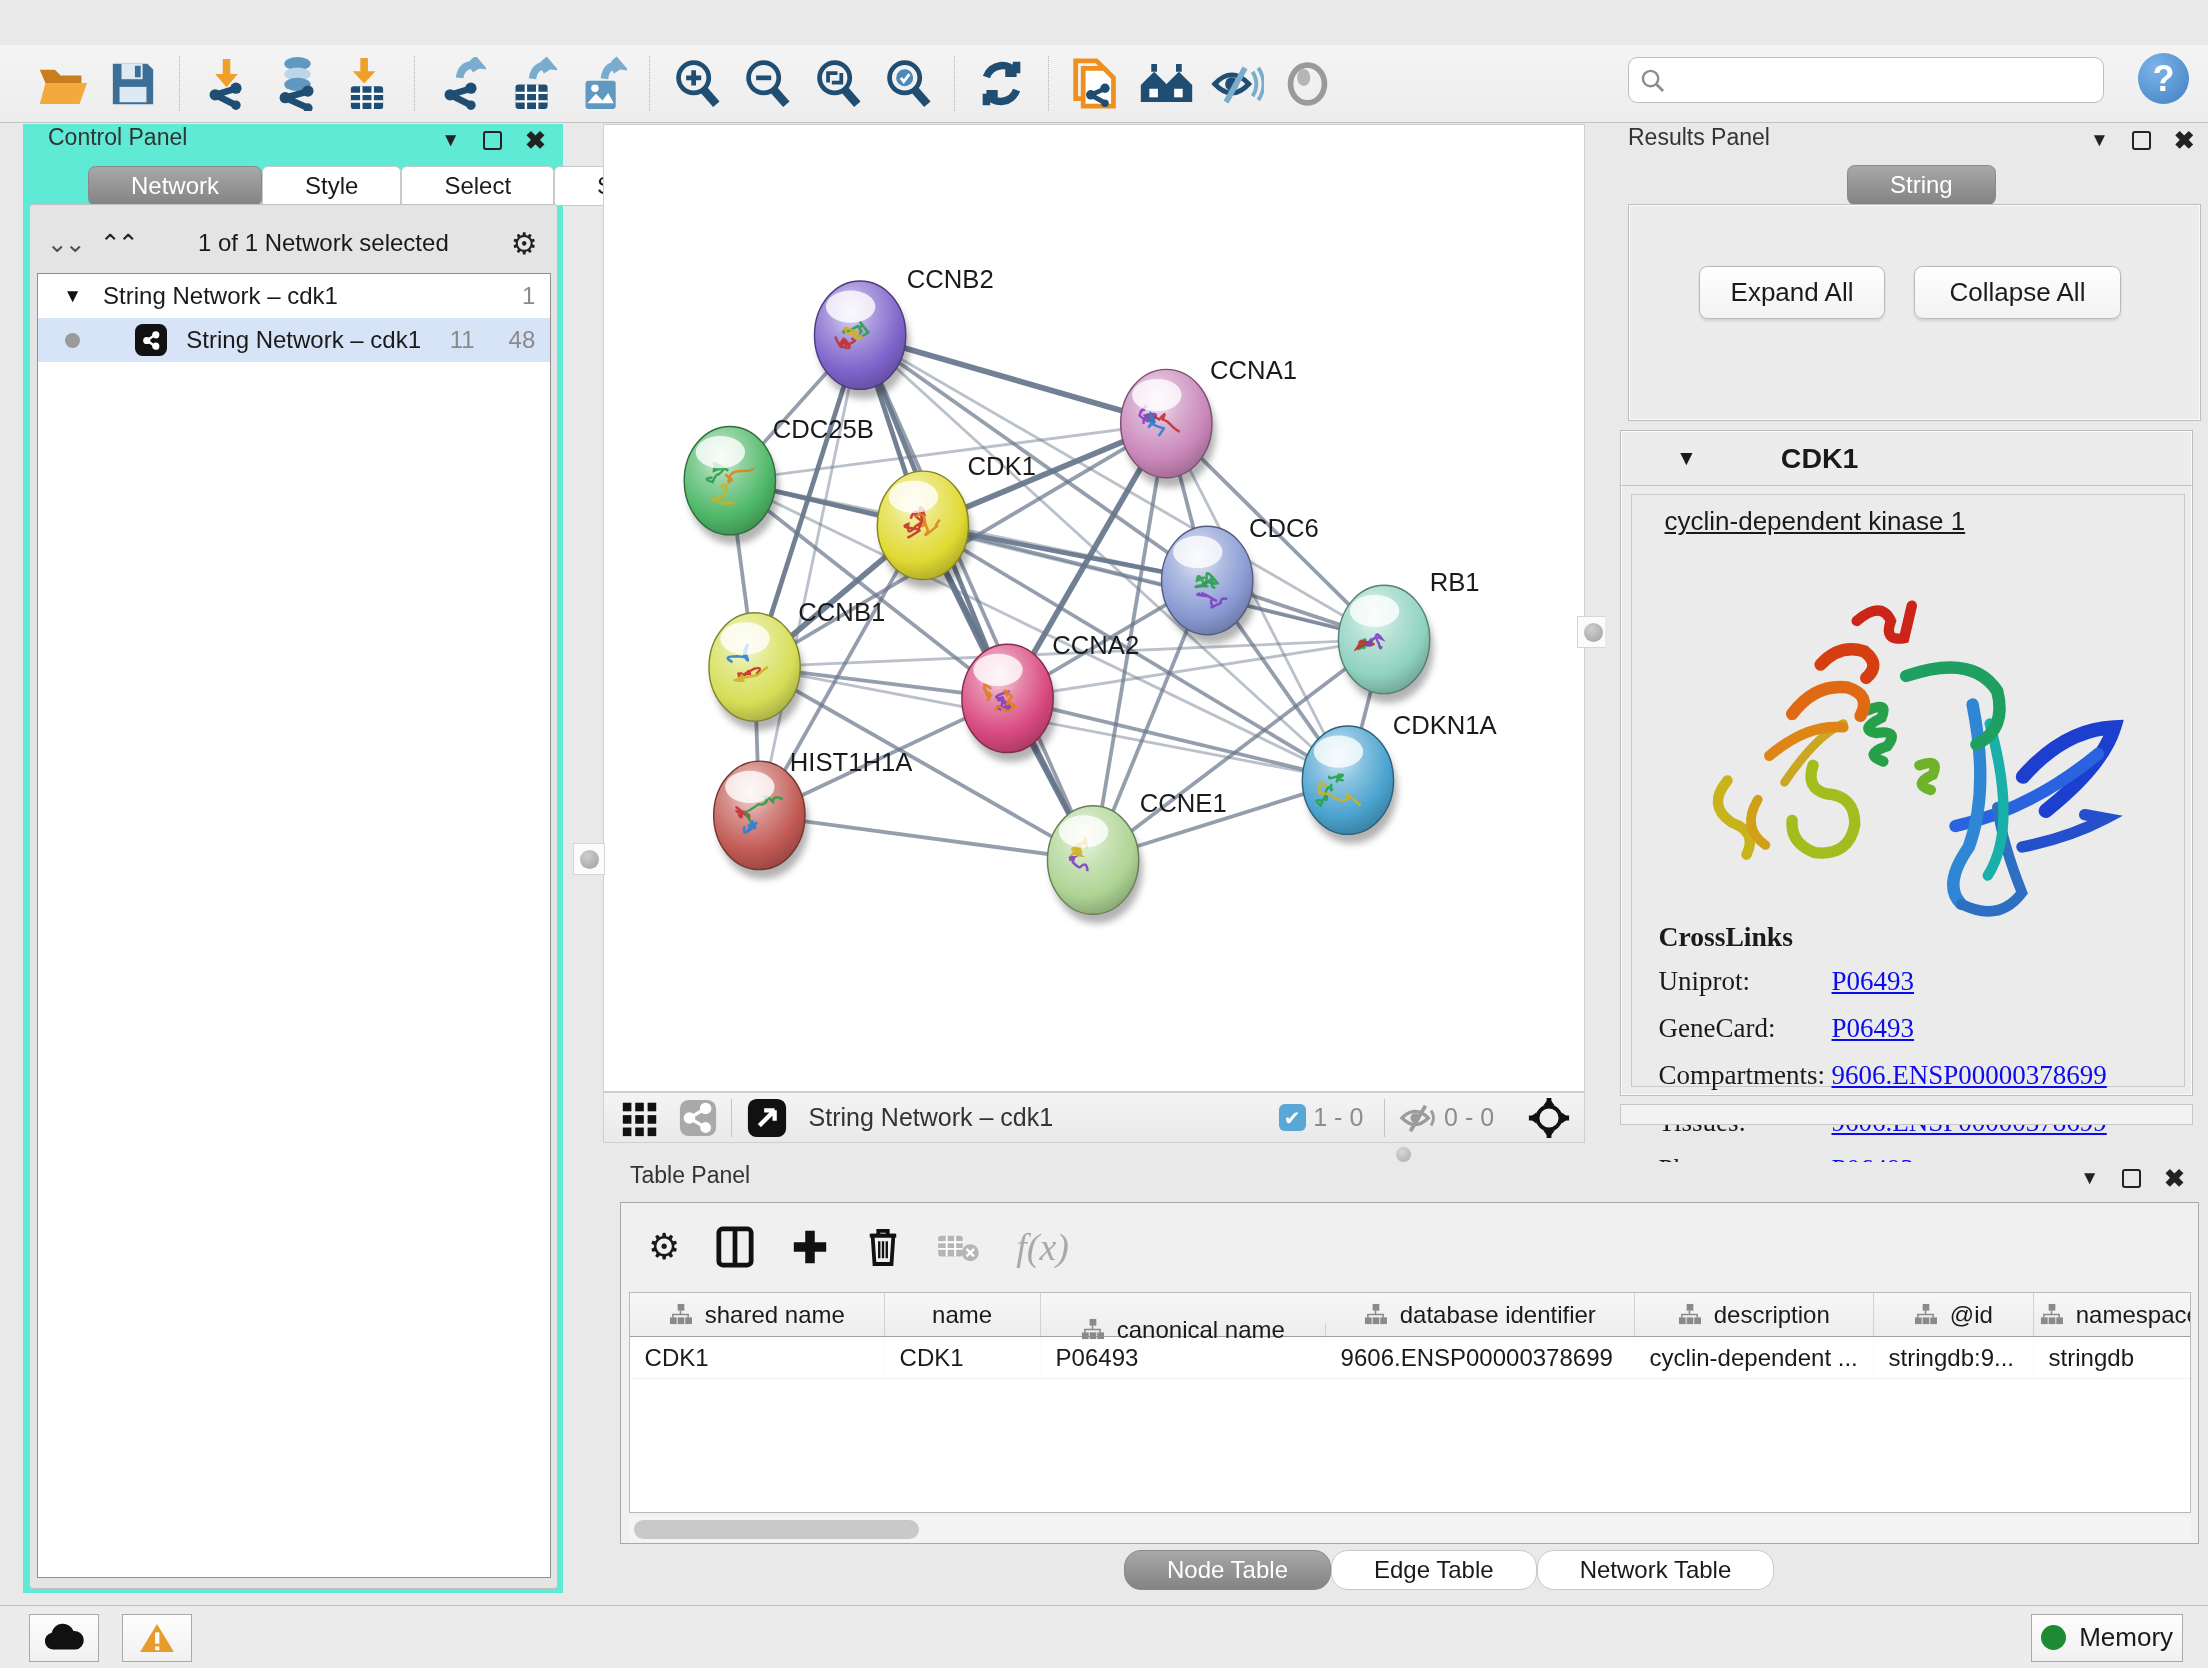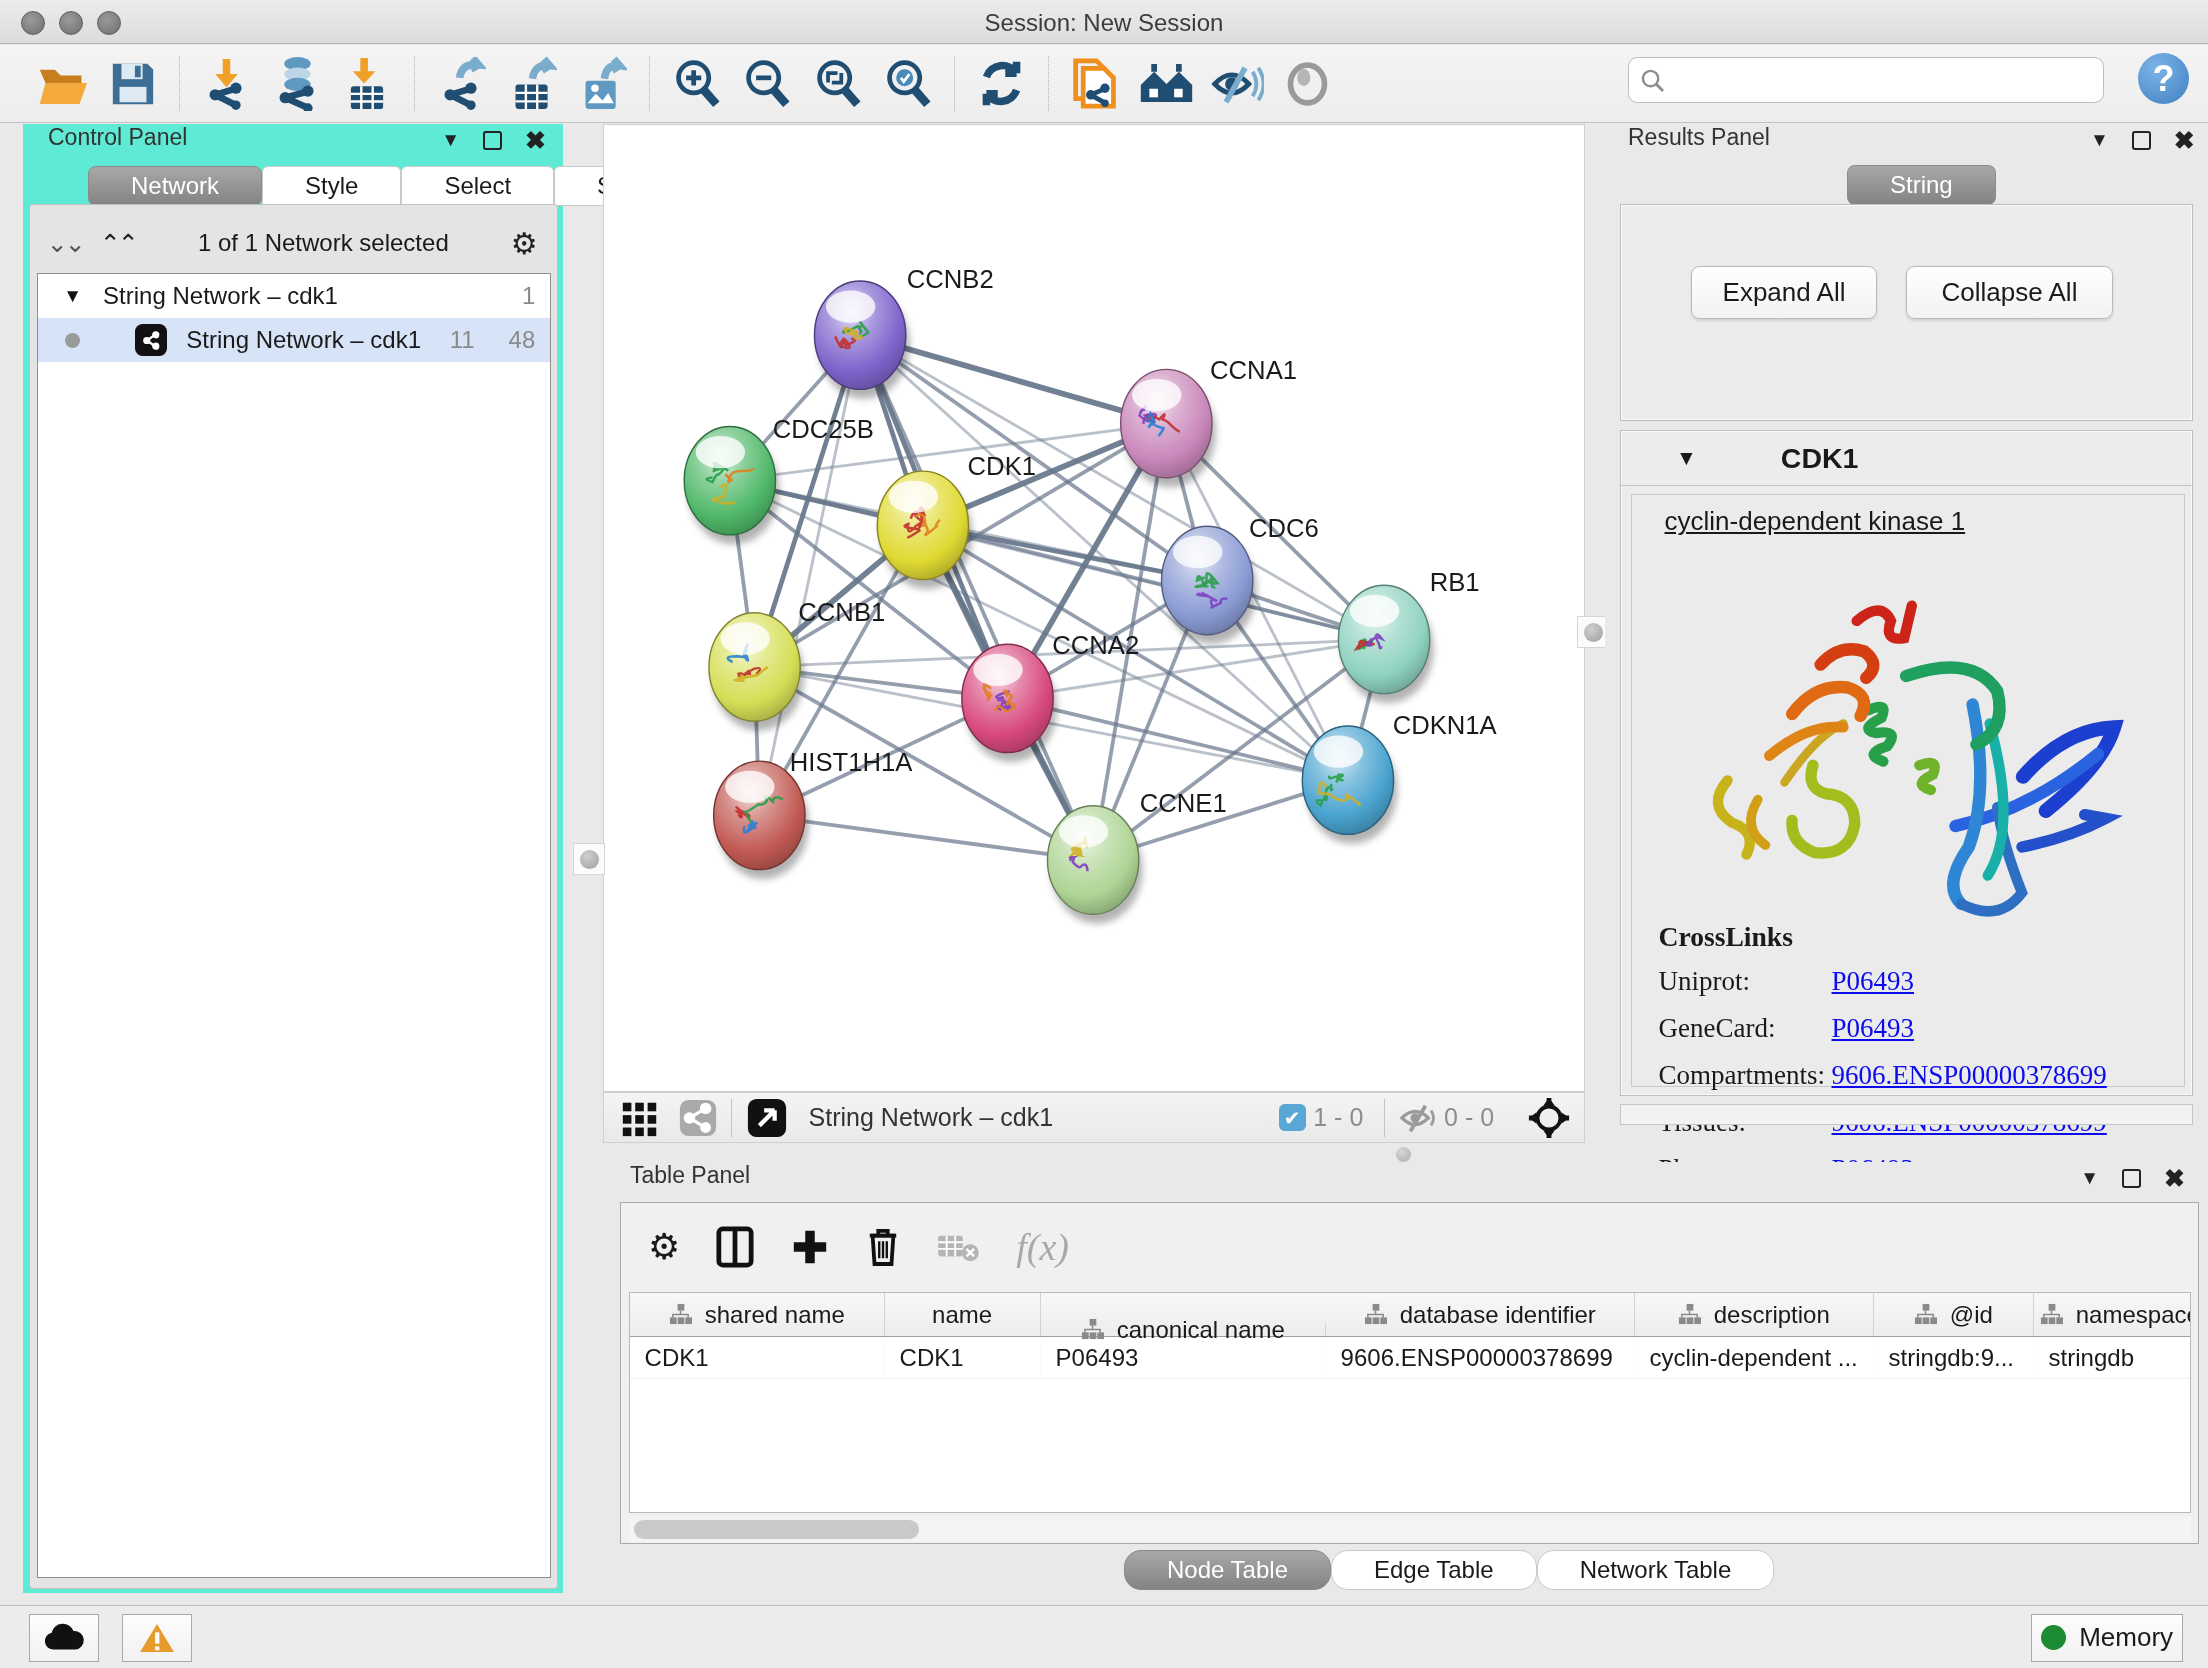--- a/index.html
+++ b/index.html
@@ -78,21 +78,21 @@
   #f-check { width:27px; height:27px; border-radius:5.7px; background:#5aa7d6; color:#fff; font-size:20px;
     display:flex; align-items:center; justify-content:center; margin-left:3.8px; }
   .knob { position:absolute; width:32px; height:32px; background:#fbfbfb; border:1px solid #d5d5d5;
     display:flex; align-items:center; justify-content:center; }
   .knob i { width:19px; height:19px; border-radius:50%; background:radial-gradient(circle at 38% 32%,#cfcfcf,#9e9e9e); }
   #split-dot { position:absolute; left:1396px; top:1147px; width:15px; height:15px; border-radius:50%;
     background:radial-gradient(circle at 38% 32%,#d8d8d8,#ababab); }
   
   #results-panel { position:absolute; left:1605px; top:124px; width:603px; height:1020px; background:#e9e9e9; }
   #rp-tab { position:absolute; left:242px; top:41px; }
-  #rp-box1 { position:absolute; left:15px; top:80px; width:573px; height:217px;
+  #rp-box1 { position:absolute; left:23px; top:80px; width:573px; height:217px;
     background:#ececec; border:1px solid #bdbdbd; box-shadow:inset 0 0 0 1px #fbfbfb; }
   .rp-btn { position:absolute; top:61px; height:53px; background:linear-gradient(#ffffff,#f2f2f2);
     border:1px solid #b9b9b9; border-radius:8.6px; font-size:26px; display:flex; align-items:center; justify-content:center;
     box-shadow:0 1.9px 2.9px rgba(0,0,0,.12); }
   #rp-gene-box { position:absolute; left:15px; top:306px; width:573px; height:666px;
     background:#ececec; border:1px solid #bdbdbd; box-shadow:inset 0 0 0 1px #fbfbfb; }
   #rp-gene-head { position:absolute; left:0; top:0; width:100%; height:55px; border-bottom:1px solid #c4c4c4;
     display:flex; align-items:center; }
   #rp-gene-head .tri { margin-left:55px; font-size:21px; }
   #rp-gene-name { font-size:28.5px; font-weight:bold; margin-left:84px; }
@@ -130,26 +130,20 @@
     background:linear-gradient(#fdfdfd,#f1f1f1); border:1.4px solid #a9a9a9;
     display:flex; align-items:center; justify-content:center; gap:13.3px; font-size:26px; }
   #memory-btn .mem-dot { width:25px; height:25px; border-radius:50%; background:#1d8a34; }
   svg text { font-family:"Liberation Sans",sans-serif; }
 </style>
 </head>
 <body>
 
 <div id="root">
 
-  <div id="titlebar">
-    <div class="traffic" style="left:21px"></div>
-    <div class="traffic" style="left:59px"></div>
-    <div class="traffic" style="left:97px"></div>
-    <div id="win-title">Session: New Session</div>
-  </div>
 
   <div id="toolbar">
     <div style="width:27px"></div>
     <div class="tb-btn">
       <svg width="53" height="48" viewBox="0 0 56 50">
         <path d="M4 10 h16 l6 6 h22 v8 H10 z" fill="#c87d1e"></path>
         <path d="M10 24 h44 l-8 22 H4 z" fill="#f3a93c"></path>
       </svg>
     </div>
     <div class="tb-btn">

